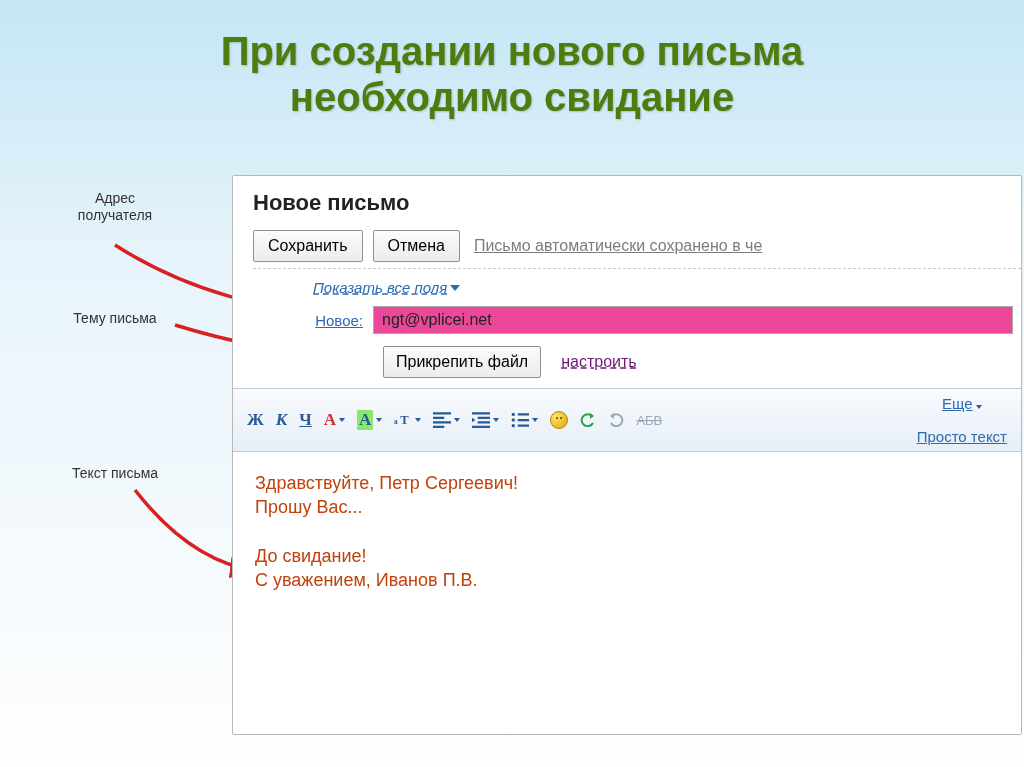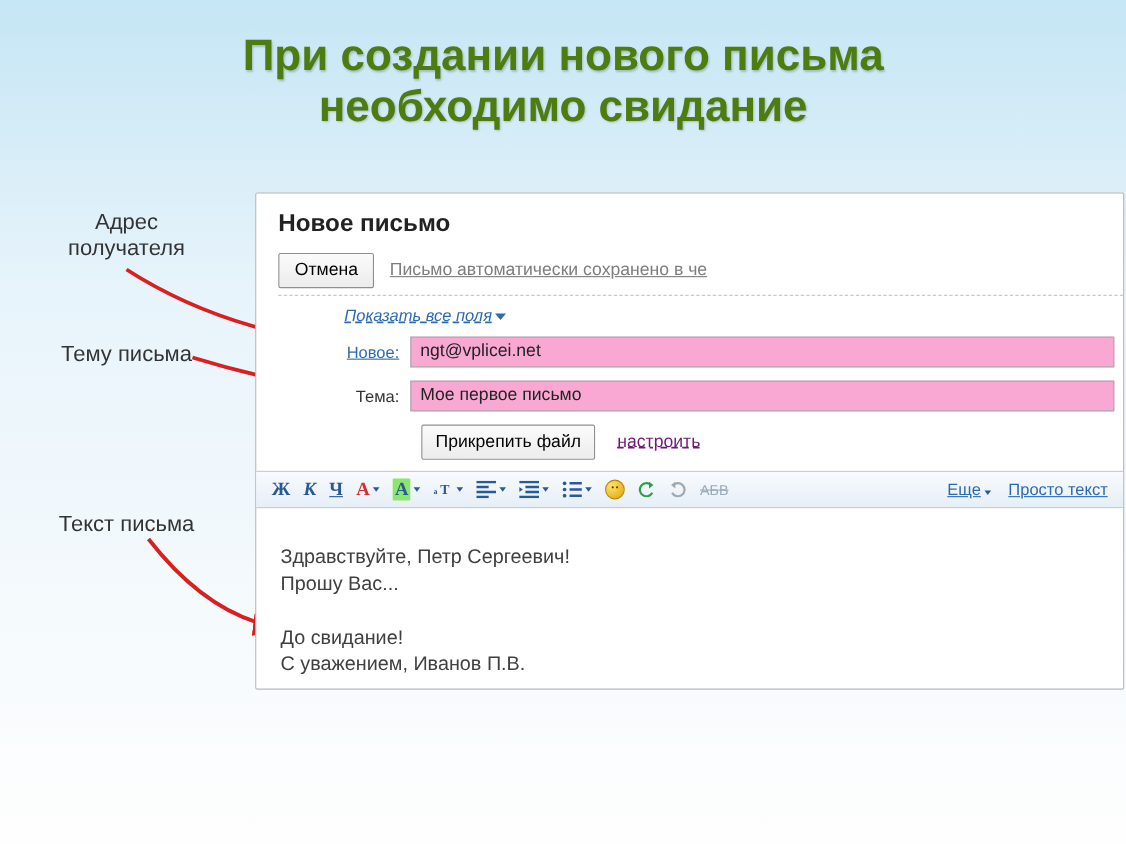--- a/index.html
+++ b/index.html
@@ -15,34 +15,34 @@
     font-size: 40px; font-weight: bold;
     color: #4d7c0f;
     text-shadow: 1px 1px 2px rgba(0,0,0,0.2);
     line-height: 1.15;
   }
   .labels {
     position: absolute; left: 0; top: 190px; width: 230px;
     text-align: center;
   }
   .label {
-    font-size: 20px; color: #333; line-height: 1.2;
+    font-size: 14px; color: #333; line-height: 1.2;
     position: absolute; width: 100%;
   }
   .label1 { top: 0; }
   .label2 { top: 120px; }
   .label3 { top: 275px; }
 
   
   svg.arrow { position: absolute; pointer-events: none; }
 
   
   .compose {
     position: absolute; left: 232px; top: 175px;
-    width: 790px; height: 452px;
+    width: 790px; height: 560px;
     background: #fff;
     border: 1px solid #b8b8b8;
     border-radius: 2px;
   }
   .compose-inner { padding: 14px 0 0 20px; }
   .compose-title {
     font-size: 22px; font-weight: bold; color: #222;
     margin-bottom: 14px;
   }
   .toolbar-row {
@@ -82,21 +82,21 @@
   .field-row {
     display: flex; align-items: center; margin-bottom: 12px;
   }
   .field-label {
     width: 60px; text-align: right; font-size: 15px; color: #2b6bb2;
     text-decoration: underline; padding-right: 10px;
   }
   .field-label.plain { color: #333; text-decoration: none; }
   .text-input {
     flex: 1; font: 16px Arial; padding: 4px 8px;
-    border: 1px solid #a8a8a8; background: #f9a8d4; color: #222;
+    border: 1px solid #a8a8a8; background: #ec4899; color: #222;
     max-width: 640px;
   }
   .attach-row { display: flex; align-items: center; gap: 20px; margin: 6px 0 10px 70px; }
   .attach-btn {
     font: 16px Arial; padding: 6px 12px;
     background: linear-gradient(#fbfbfb, #ececec);
     border: 1px solid #8f8f8f; border-radius: 2px; cursor: pointer;
   }
   .attach-config {
     font-size: 16px; color: #701a75; text-decoration: underline dashed;
@@ -132,26 +132,26 @@
     border: 1px solid #b88400; position: relative;
   }
   .smiley::before, .smiley::after {
     content: ""; position: absolute; background: #5b3b00;
     width: 2px; height: 2px; border-radius: 50%; top: 5px;
   }
   .smiley::before { left: 5px; } .smiley::after { right: 5px; }
   .strike { color: #9aa9b8; text-decoration: line-through; font: 13px Arial;}
   .undo svg, .redo svg { display:block; }
   .link-ul { color: #2b6bb2; text-decoration: underline; font: 15px Arial; cursor: pointer; }
-  .rt-right { margin-left: auto; display: flex; gap: 16px; align-items: center; }
+  .rt-right { margin-left: auto; display: flex; gap: 16px; align-items: center; flex-direction: column; }
 
   
   .msg-body {
-    padding: 32px 22px;
-    font: 18px Arial; color: #404040; line-height: 1.35;
+    padding: 19px 22px;
+    font: 18px Arial; color: #c2410c; line-height: 1.35;
     white-space: pre-line;
   }
 </style>
 </head>
 <body>
 
 <div class="slide-title">
   <div>При создании нового письма</div>
   <div>необходимо свидание</div>
 </div>
@@ -186,40 +186,37 @@
       </marker>
     </defs>
   <path d="M5,5 C40,50 80,80 128,86" stroke="#d82020" stroke-width="3.5" fill="none" marker-end="url(#ah3)"></path>
 </svg>
 
 <div class="compose">
   <div class="compose-inner">
     <div class="compose-title">Новое письмо</div>
 
     <div class="toolbar-row">
+      <button class="btn">Сохранить</button>
       <button class="btn">Отмена</button>
       <span class="autosave">Письмо автоматически сохранено в че</span>
     </div>
     <hr class="toolbar-sep">
 
     <div class="fields">
       <span class="show-all">
         <span>Показать все поля</span>
         <span class="tri-down"></span>
       </span>
 
       <div class="field-row">
         <span class="field-label">Новое:</span>
         <input class="text-input" value="ngt@vplicei.net" style="">
       </div>
 
-      <div class="field-row">
-        <span class="field-label plain">Тема:</span>
-        <input class="text-input" value="Мое первое письмо" style="">
-      </div>
 
       <div class="attach-row">
         <button class="attach-btn">Прикрепить файл</button>
         <span class="attach-config">настроить</span>
       </div>
     </div>
   </div>
 
   <div class="rtbar">
     <span class="rt-btn">

